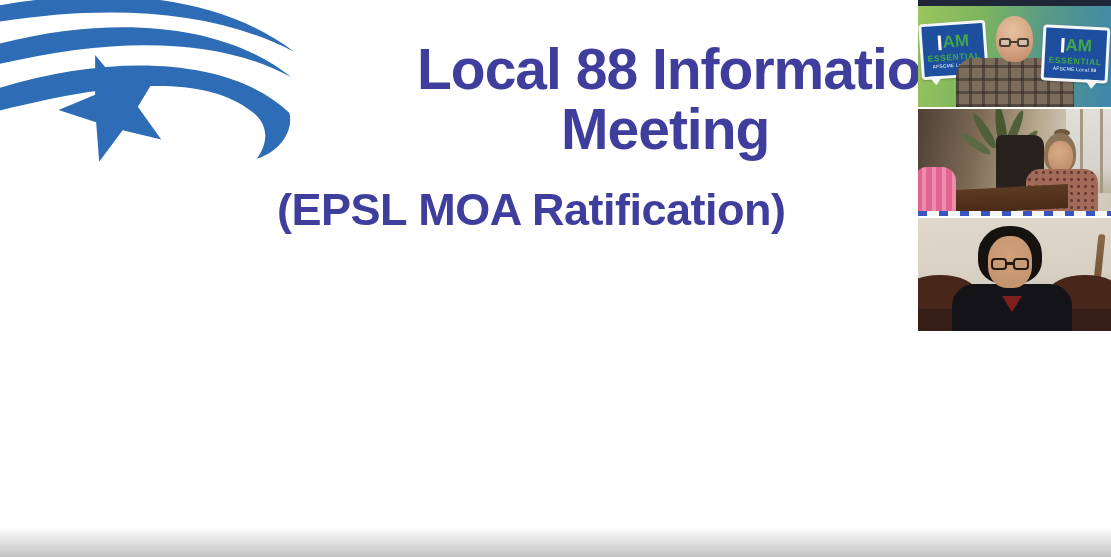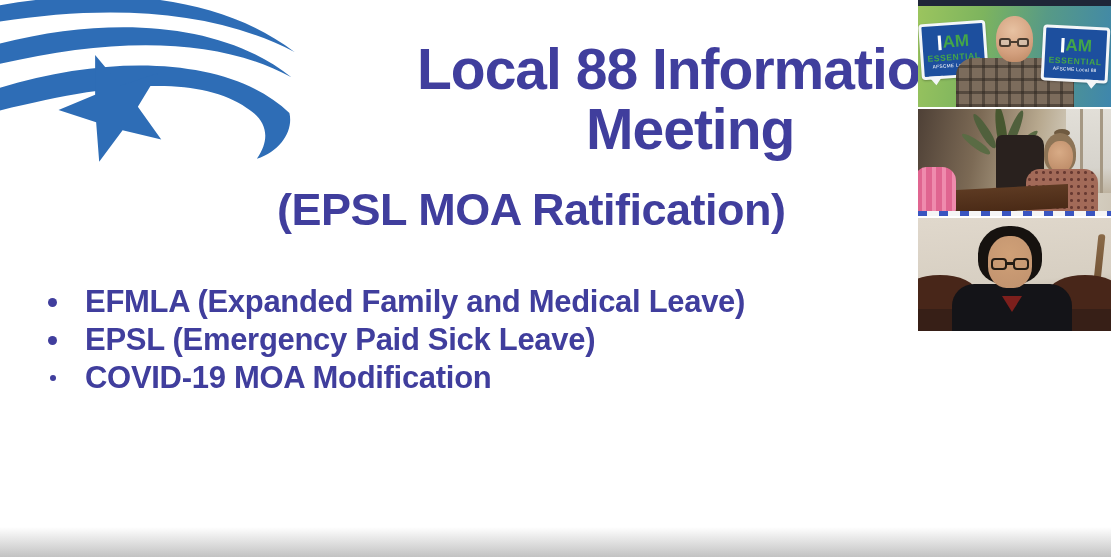--- a/index.html
+++ b/index.html
@@ -14,21 +14,21 @@
   
   .slide { position:absolute; inset:0; background:#ffffff; }
 
   .logo { position:absolute; left:-8px; top:-4px; width:310px; height:178px; }
 
   .title-l1, .title-l2 {
     position:absolute; color:#403e9d; font-weight:bold;
     font-size:57px; letter-spacing:-1px; white-space:nowrap;
   }
   .title-l1 { left:417px; top:36px; }
-  .title-l2 { left:586px; top:96px; }
+  .title-l2 { left:561px; top:96px; }
 
   .subtitle {
     position:absolute; left:277px; top:184px;
     color:#403e9d; font-weight:bold; font-size:45px;
     letter-spacing:-0.5px; white-space:nowrap;
   }
 
   .bullets { position:absolute; left:48px; top:283px; list-style:none; }
   .bullets li {
     display:flex; align-items:center; height:38px;
@@ -166,34 +166,20 @@
         <path d="M0,48 C115,18 225,26 292,80 C220,40 115,40 0,68 Z"></path>
         <path d="M0,92 C120,54 235,62 290,115 C294,132 282,152 258,160 C272,140 268,122 248,110 C200,78 120,84 0,114 Z"></path>
         <polygon points="99,58 124,88 161,76 141,109 164,141 126,132 103,163 100,124 63,112 99,97"></polygon>
       </g>
     </svg>
 
     <div class="title-l1">Local 88 Information</div>
     <div class="title-l2">Meeting</div>
     <div class="subtitle">(EPSL MOA Ratification)</div>
 
-    <ul class="bullets">
-      <li>
-        <span class="dot"></span>
-        <span>EFMLA (Expanded Family and Medical Leave)</span>
-      </li>
-      <li>
-        <span class="dot"></span>
-        <span>EPSL (Emergency Paid Sick Leave)</span>
-      </li>
-      <li>
-        <span class="dot small"></span>
-        <span>COVID-19 MOA Modification</span>
-      </li>
-    </ul>
   </div>
 
   <div class="videos">
 
     <div class="vtile vtile1">
       <div class="topbar"></div>
 
       <div class="sign left">
         <div class="row1">
           <span class="w-i">I</span>

